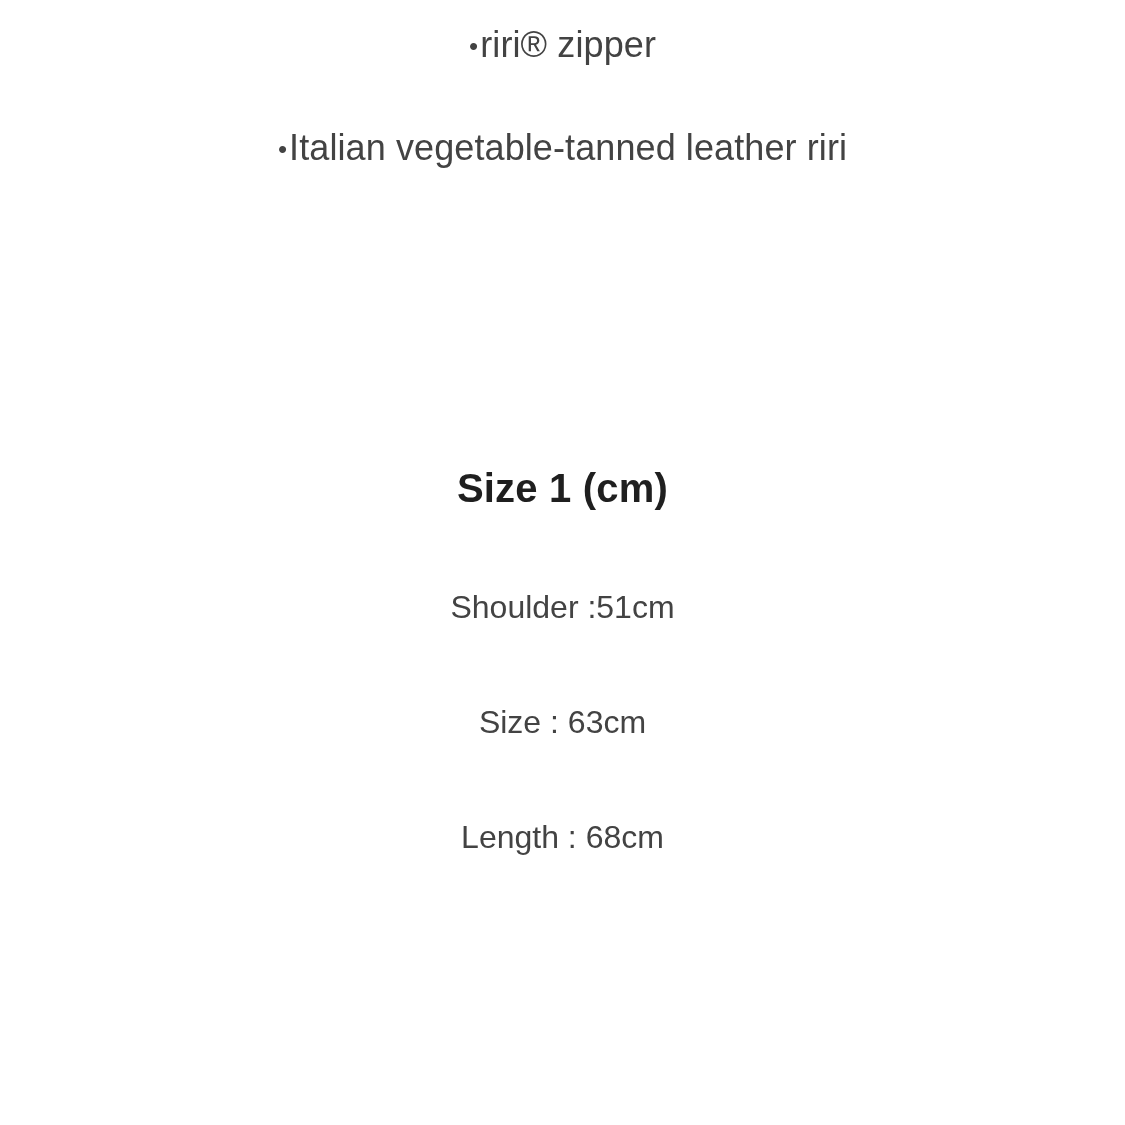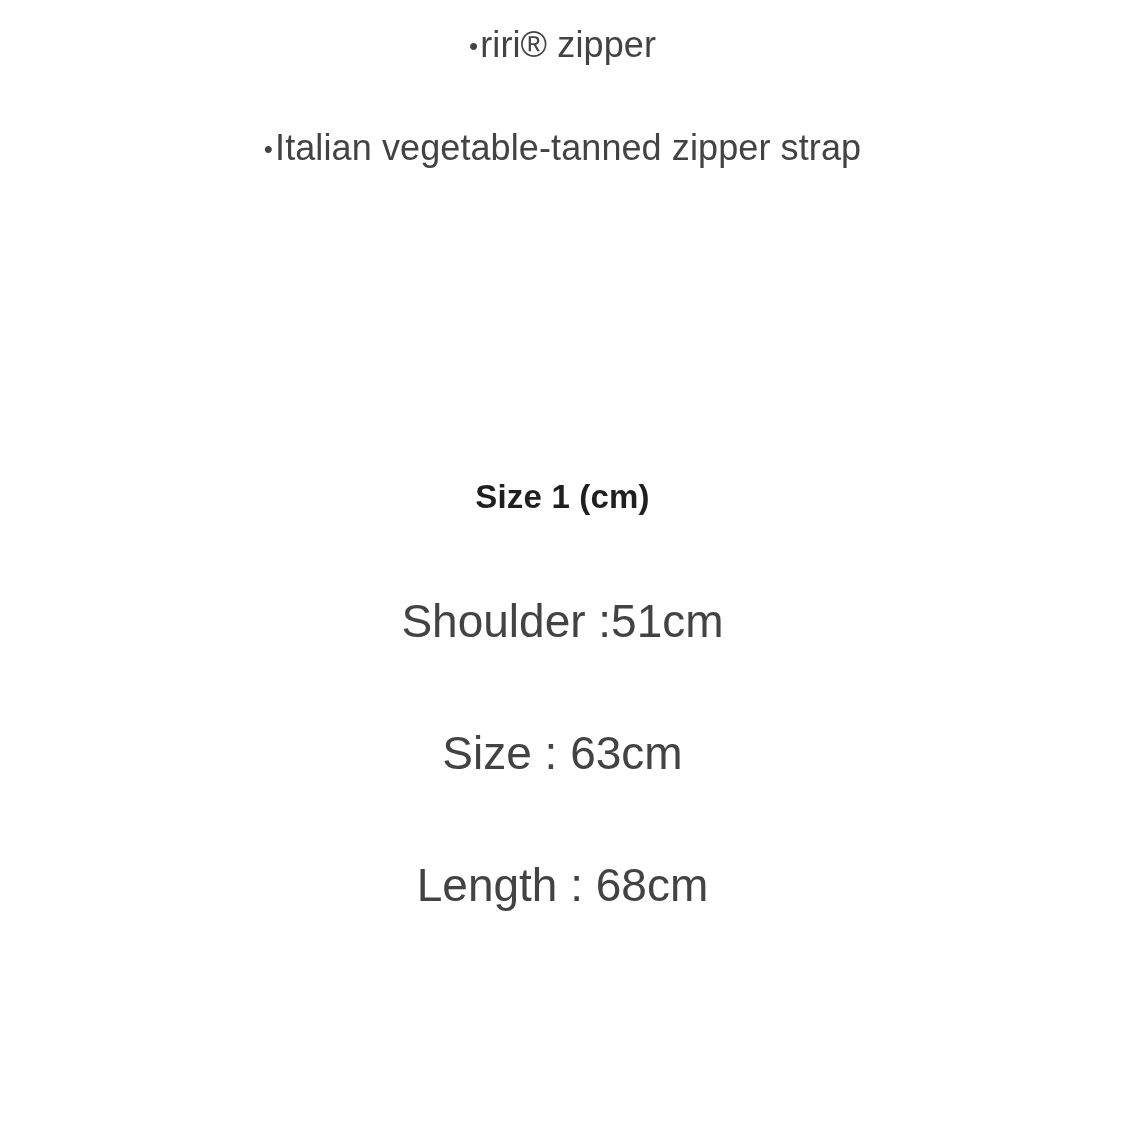--- a/index.html
+++ b/index.html
@@ -38,48 +38,48 @@
     vertical-align: 2px;
     margin-right: 2px;
   }
 
   .spacer {
     height: 238px;
   }
 
   .size-title {
     text-align: center;
-    font-size: 33px;
+    font-size: 40px;
     font-weight: 700;
     color: #1f1f1f;
-    margin: 12px 0 78px 0;
+    margin: 0 0 78px 0;
     letter-spacing: 0.2px;
   }
 
   .measure-line {
     text-align: center;
-    font-size: 46px;
+    font-size: 32px;
     color: #434343;
     margin: 0 0 78px 0;
     font-weight: 400;
   }
   .measure-line:last-child {
     margin-bottom: 10px;
   }
 </style>
 </head>
 <body>
 
 <div class="page">
 
   <div class="features">
 
     <p class="feature-line"><span class="bullet">•</span><span>riri® zipper</span></p>
 
-    <p class="feature-line"><span class="bullet">•</span><span>Italian vegetable-tanned zipper strap</span></p>
+    <p class="feature-line"><span class="bullet">•</span><span>Italian vegetable-tanned leather riri</span></p>
 
 
   </div>
 
   <div class="spacer"></div>
 
   <div class="sizing">
 
     <h2 class="size-title">Size 1 (cm)</h2>
 

